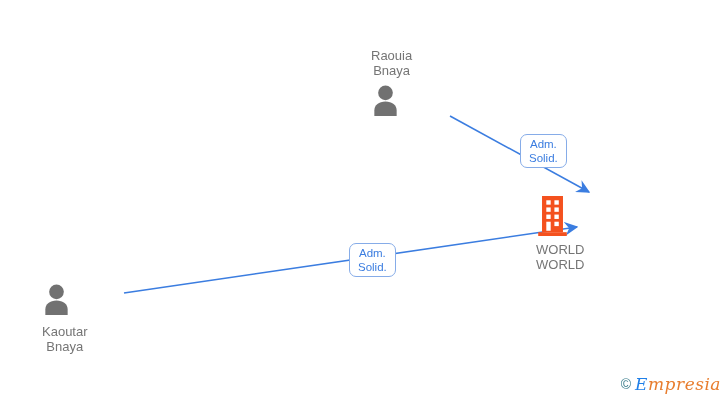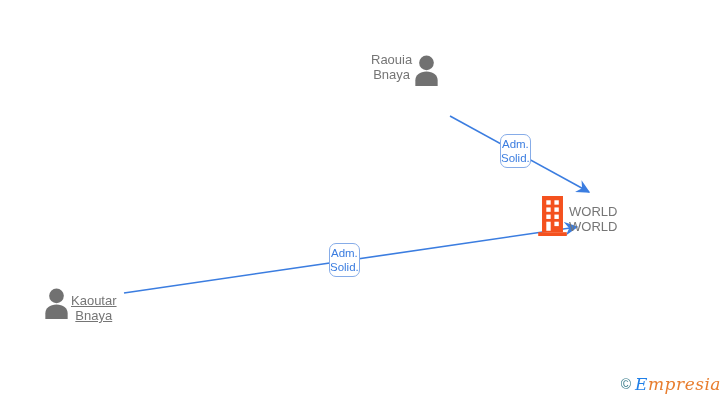--- a/index.html
+++ b/index.html
@@ -28,44 +28,45 @@
 
   
   .edge-label {
     position: absolute;
     background: #ffffff;
     border: 1px solid var(--edge-label-border, #86ace8);
     border-radius: 7px;
     color: var(--edge-blue, #3b7de0);
     font-size: 11.5px;
     line-height: 14px;
-    padding: 2px 0;
+    padding: 2px 8px;
     text-align: center;
     white-space: nowrap;
+    margin-left: 20px;
   }
 
   
   .node {
     position: absolute;
     display: flex;
-    flex-direction: row;
-    align-items: center;
+    flex-direction: column;
+    align-items: flex-start;
     cursor: pointer;
   }
   .node-label {
     color: var(--label-gray, #757575);
     font-size: 13px;
     line-height: 15px;
     text-align: center;
     white-space: nowrap;
   }
   .person-shape { fill: var(--person-gray, #717171); }
   .company-shape { fill: var(--company-orange, #f4511e); }
   .gap-above-icon { margin-top: 7px; }
-  .gap-above-label { margin-top: 9px; text-decoration: underline; }
+  .gap-above-label { margin-top: 9px; }
   .company-gap { margin-top: 6px; }
 
   
   .watermark {
     position: absolute;
     right: 7px;
     bottom: 6px;
     display: flex;
     align-items: center;
   }

